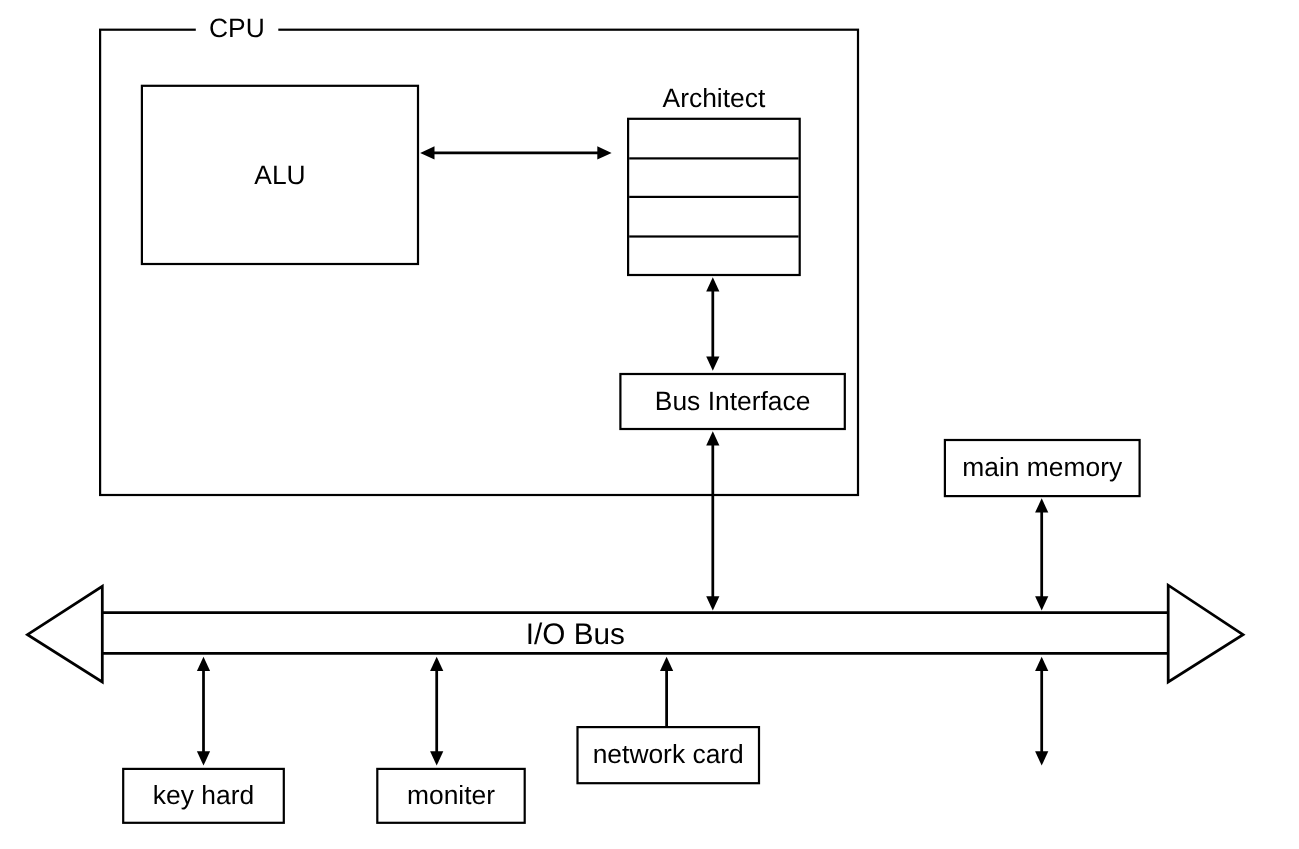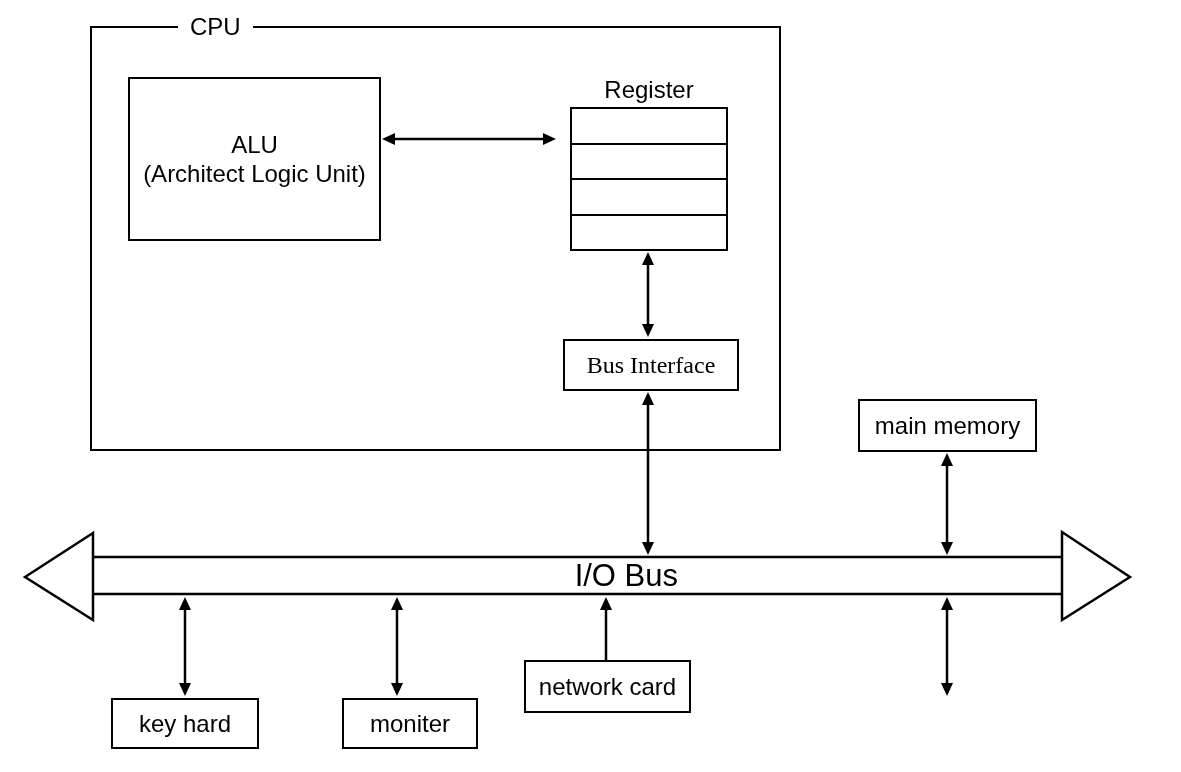--- a/index.html
+++ b/index.html
@@ -44,21 +44,21 @@
   .cpu-label {
     position: absolute;
     top: -16px; left: 86px;
     background: #ffffff;
     padding: 0 12px;
     font-size: 24px;
     line-height: 30px;
   }
   .alu-box        { left: 128px; top: 77px;  width: 253px; height: 164px; flex-direction: column; }
   .control-box    { left: 152px; top: 339px; width: 176px; height: 51px; }
-  .businterface-box { left: 563px; top: 339px; width: 176px; height: 52px; font-family: Liberation Serif, serif; }
+  .businterface-box { left: 563px; top: 339px; width: 206px; height: 52px; }
   .mainmemory-box { left: 858px; top: 399px; width: 179px; height: 53px; }
   .keyboard-box   { left: 111px; top: 698px; width: 148px; height: 51px; }
   .moniter-box    { left: 342px; top: 698px; width: 136px; height: 51px; }
   .networkcard-box{ left: 524px; top: 660px; width: 167px; height: 53px; }
   .harddisk-box   { left: 858px; top: 698px; width: 180px; height: 52px; }
   .register-label {
     position: absolute;
     left: 570px; top: 76px; width: 158px;
     text-align: center;
     font-size: 24px;
@@ -73,22 +73,22 @@
     background: #ffffff;
     display: flex;
     flex-direction: column;
     z-index: 3;
   }
   .reg-row { flex: 1; border-bottom: 2px solid #000000; }
   .reg-row:last-child { border-bottom: none; }
   .iobus-label {
     position: absolute;
     left: 478px; top: 561px; width: 200px;
-    text-align: right;
-    font-size: 31px;
+    text-align: left;
+    font-size: 27px;
     line-height: 30px;
     z-index: 3;
   }
 </style>
 </head>
 <body>
 
 <div class="canvas">
 
   <svg id="wires" viewBox="0 0 1181 772" xmlns="http://www.w3.org/2000/svg">
@@ -141,24 +141,23 @@
         </g>
       </g>
   </svg>
 
   <div class="cpu-box">
     <span class="cpu-label">CPU</span>
   </div>
 
   <div class="box alu-box">
     <div>ALU</div>
-    <div>(Architect Logic Unit)</div>
   </div>
 
-  <div class="register-label">Register</div>
+  <div class="register-label">Architect</div>
   <div class="register-box" id="register-box">
       <div class="reg-row"></div>
       <div class="reg-row"></div>
       <div class="reg-row"></div>
       <div class="reg-row"></div>
     </div>
 
 
   <div class="box businterface-box">
     <span>Bus Interface</span>

